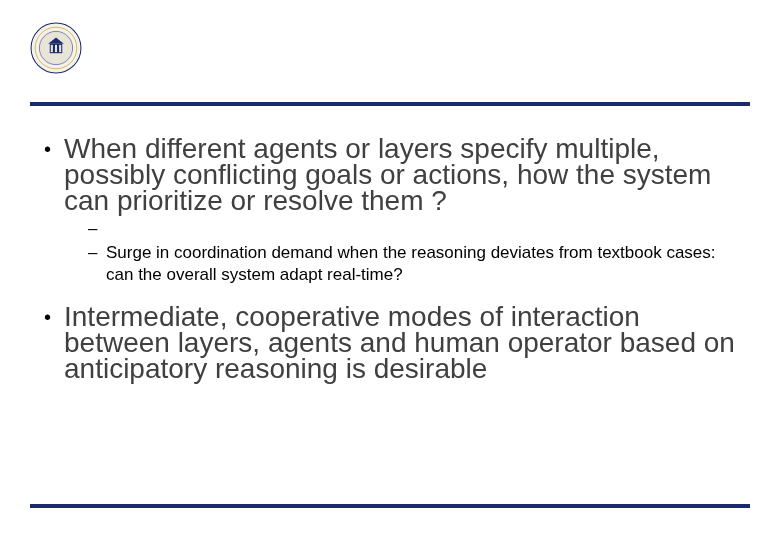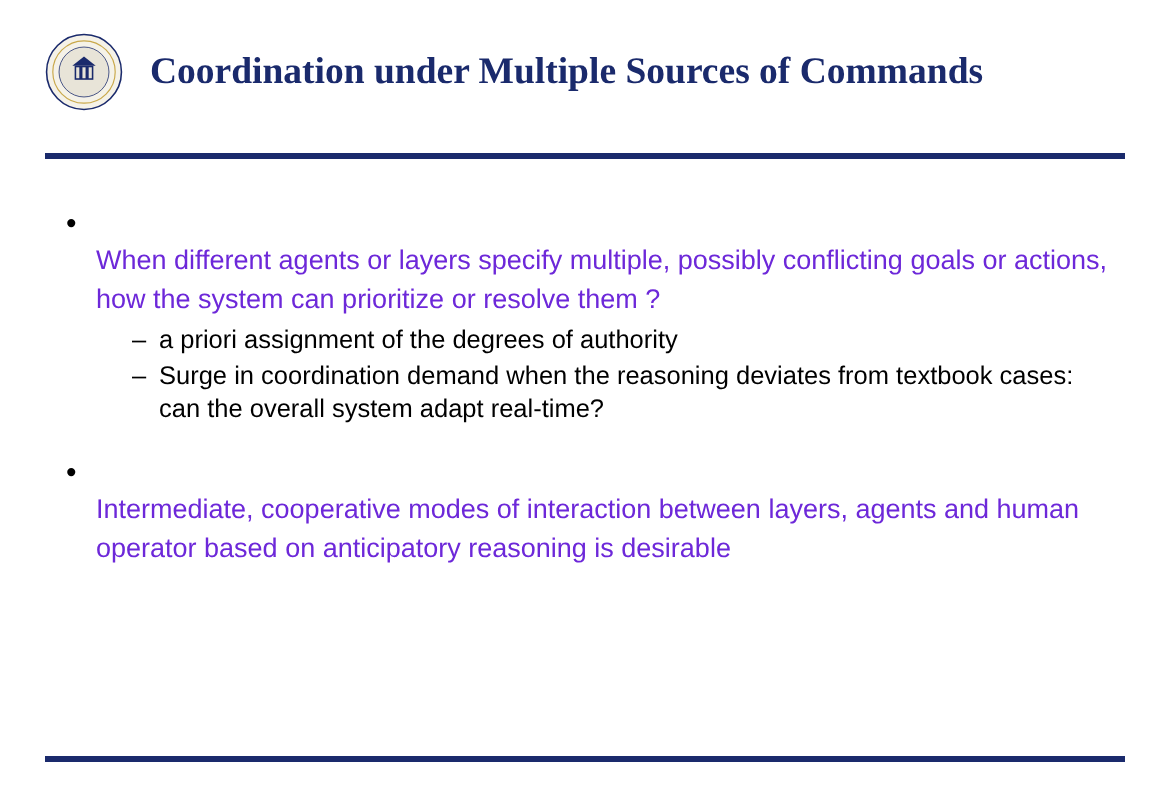--- a/index.html
+++ b/index.html
@@ -51,24 +51,23 @@
     .bullet-main .dot {
       width: 24px;
       flex-shrink: 0;
       font-size: 20px;
       line-height: 26px;
       color: #000;
       text-align: left;
       padding-left: 4px;
     }
     .bullet-main .text {
-      font-size: 18px;
+      font-size: 28px;
       line-height: 26px;
-      color: #6d28d9;
-      margin-top: 24px;
+      color: #404040;
     }
     .sub-list {
       padding-left: 48px;
       margin-top: 4px;
       margin-bottom: 18px;
     }
     .bullet-sub {
       display: flex;
       margin-bottom: 2px;
     }
@@ -102,35 +101,33 @@
       <circle cx="50" cy="50" r="48" fill="#f5f2e8" stroke="#1a2a6c" stroke-width="2"></circle>
       <circle cx="50" cy="50" r="40" fill="none" stroke="#c9a84a" stroke-width="1.5"></circle>
       <circle cx="50" cy="50" r="32" fill="#e8e4d8" stroke="#1a2a6c" stroke-width="1"></circle>
       <rect x="38" y="42" width="24" height="18" fill="#1a2a6c"></rect>
       <polygon points="35,42 65,42 50,30" fill="#1a2a6c"></polygon>
       <rect x="40" y="44" width="4" height="14" fill="#e8e4d8"></rect>
       <rect x="48" y="44" width="4" height="14" fill="#e8e4d8"></rect>
       <rect x="56" y="44" width="4" height="14" fill="#e8e4d8"></rect>
     </svg>
   </div>
-  <div class="title">Coordination under Multiple Sources of Commands</div>
 </div>
 
 <hr class="divider-top">
 
 <div class="content">
 
   <div class="bullet-main">
     <div class="dot">•</div>
     <div class="text">When different agents or layers specify multiple, possibly conflicting goals or actions, how the system can prioritize or resolve them ?</div>
   </div>
   <div class="sub-list">
     <div class="bullet-sub">
       <div class="dash">–</div>
-      <div class="text">a priori assignment of the degrees of authority</div>
     </div>
     <div class="bullet-sub">
       <div class="dash">–</div>
       <div class="text">Surge in coordination demand when the reasoning deviates from textbook cases: can the overall system adapt real-time?</div>
     </div>
   </div>
 
   <div class="bullet-main">
     <div class="dot">•</div>
     <div class="text">Intermediate, cooperative modes of interaction between layers, agents and human operator based on anticipatory reasoning is desirable</div>

